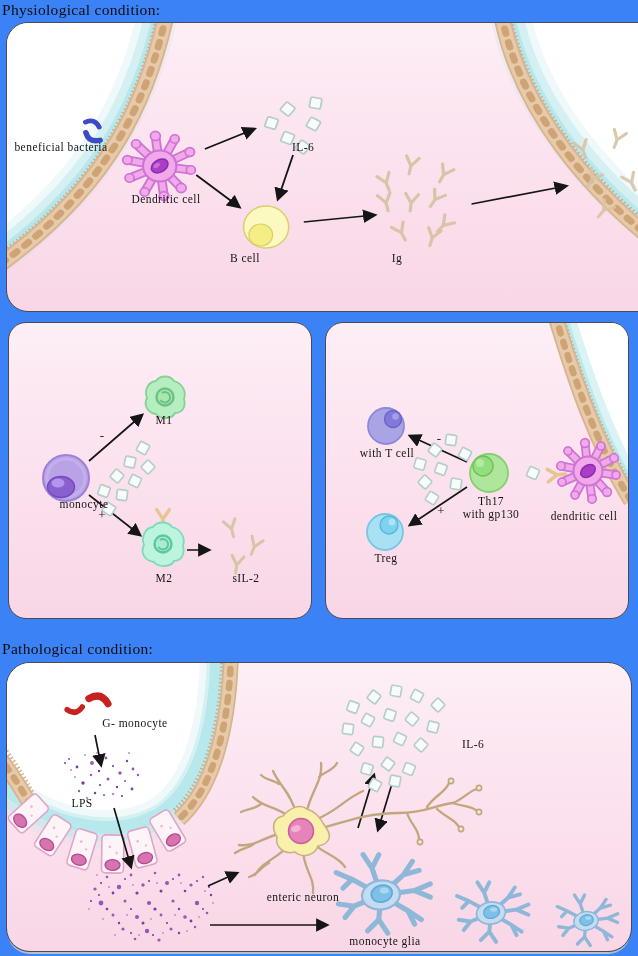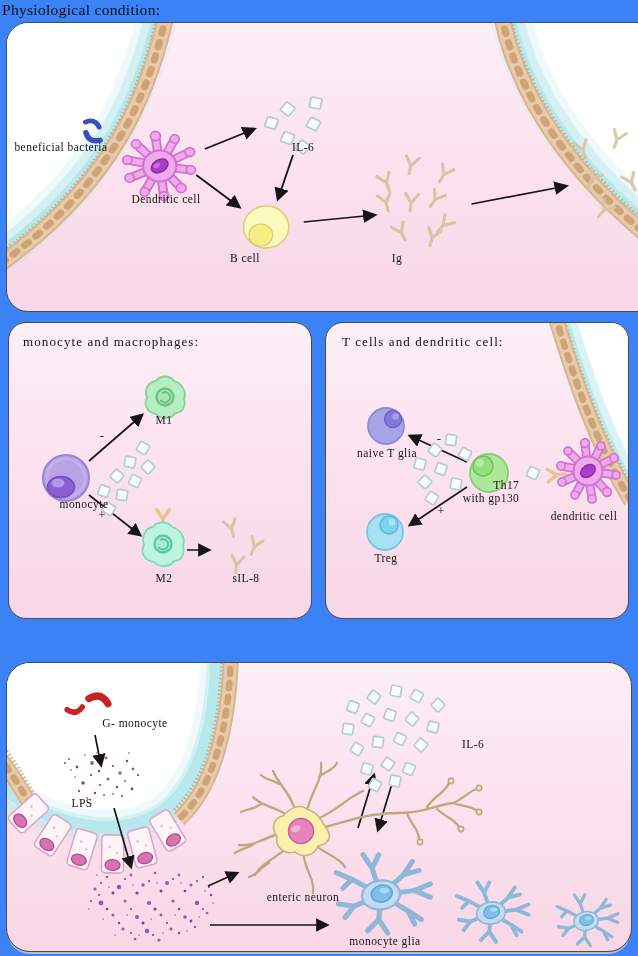--- a/index.html
+++ b/index.html
@@ -209,25 +209,24 @@
         <path d="M-3,-4 A5.2,5.2 0 1 1 -4.5,3" fill="none" stroke="#58c9a2" stroke-width="2"></path>
       </g>
 
       <g class="ab" stroke="#e4c193">
         <use href="#abL" transform="translate(222,204) rotate(-15)"></use>
         <use href="#abL" transform="translate(246,222) rotate(22)"></use>
         <use href="#abL" transform="translate(228,240) rotate(8)"></use>
       </g>
     </svg>
 
-    <span class="hdr" style="left:14px;top:11px;">monocyte and macrophages:</span>
     <span class="lbl" style="left:53px;top:175px;padding-left:44px;">monocyte</span>
     <span class="lbl" style="left:155px;top:91px;text-align:center;">M1</span>
     <span class="lbl" style="left:155px;top:249px;">M2</span>
-    <span class="lbl" style="left:237px;top:249px;">sIL-8</span>
+    <span class="lbl" style="left:237px;top:249px;">sIL-2</span>
     <span class="sign" style="left:93px;top:113px;">-</span>
     <span class="sign" style="left:93px;top:192px;">+</span>
   </div>
 
   <div class="panel" style="left:325px;top:322px;width:302px;height:295px;border-radius:18px;">
     <svg viewBox="0 0 302 295" preserveAspectRatio="none">
       <defs>
         <marker id="ahR" viewBox="0 0 10 10" refX="8" refY="5" markerWidth="8" markerHeight="8" orient="auto">
           <path d="M0,0 L10,5 L0,10 Z" fill="#151515"></path>
         </marker>
@@ -304,32 +303,32 @@
           <circle cx="19" cy="21" r="4.4"></circle>
             <circle cx="4" cy="28" r="4.2"></circle>
             <circle cx="-13" cy="24" r="4"></circle>
             <circle cx="-26" cy="11" r="4"></circle>
         </g>
         <circle r="14.5" fill="#f1a9ea" stroke="#cf74d6" stroke-width="2"></circle>
         <ellipse rx="8" ry="5.6" transform="rotate(-35)" fill="#a93fc4" stroke="#8b2cab" stroke-width="1.5"></ellipse>
       </g>
     </svg>
 
-    <span class="hdr" style="left:16px;top:11px;">T cells and dendritic cell:</span>
-    <span class="lbl" style="left:61px;top:124px;">naive T glia</span>
-    <div class="lbl two-line" style="left:165px;top:156px;text-align:right;">
+    <span class="lbl" style="left:61px;top:124px;">with T cell</span>
+    <div class="lbl two-line" style="left:165px;top:172px;">
       <div>Th17</div>
       <div>with gp130</div>
     </div>
     <span class="lbl" style="left:60px;top:229px;">Treg</span>
     <span class="lbl" style="left:258px;top:187px;">dendritic cell</span>
     <span class="sign" style="left:113px;top:116px;">-</span>
     <span class="sign" style="left:115px;top:188px;">+</span>
   </div>
 
+  <div class="title" style="left:2px;top:640px;">Pathological condition:</div>
 
   <div class="panel" style="left:6px;top:662px;width:624px;height:288px;border-radius:24px;box-shadow:0 3px 0 -1px #b9bec6;">
     <svg viewBox="0 0 624 288" preserveAspectRatio="none">
       <defs>
         <marker id="ahB" viewBox="0 0 10 10" refX="8" refY="5" markerWidth="8" markerHeight="8" orient="auto">
           <path d="M0,0 L10,5 L0,10 Z" fill="#151515"></path>
         </marker>
         <g id="diaB">
             <rect x="-5.2" y="-5.2" width="10.4" height="10.4" rx="1.5"></rect>
           </g>

